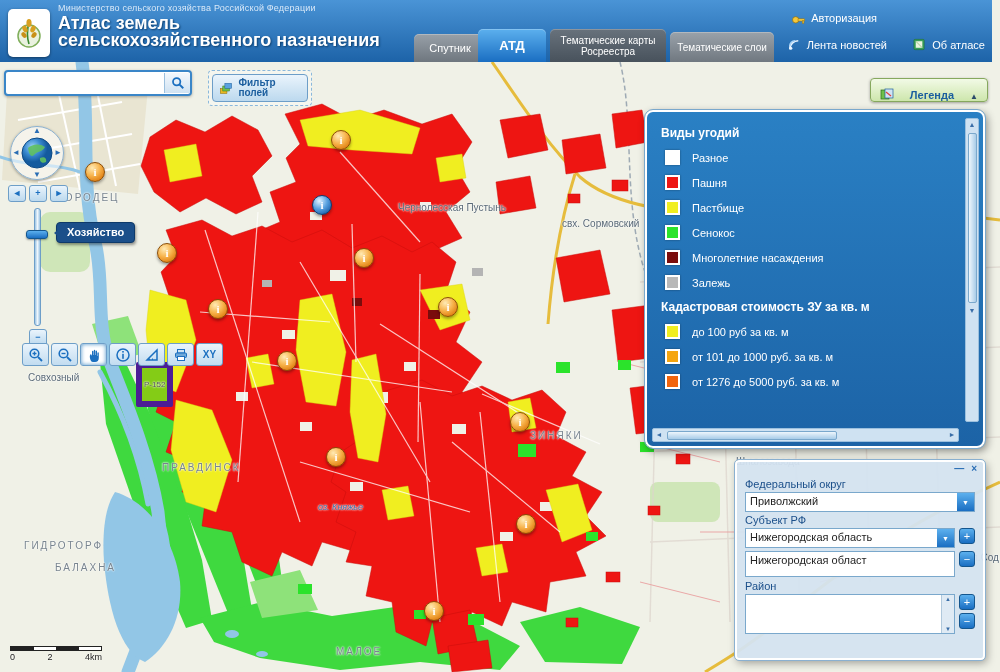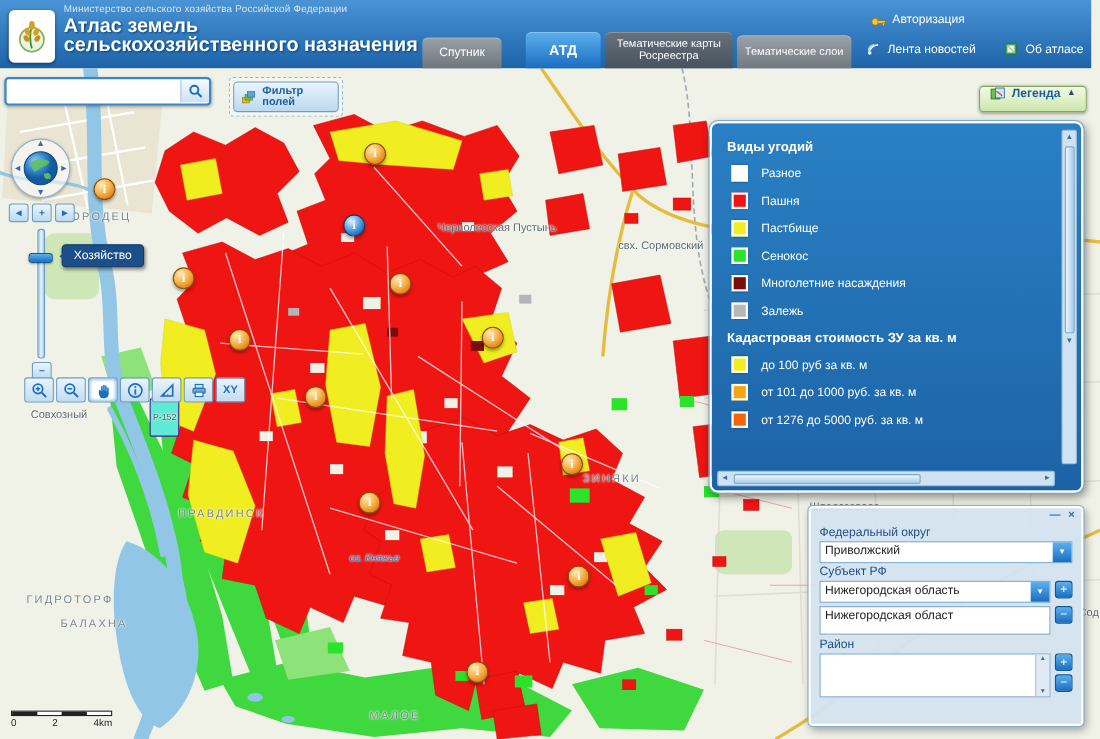--- a/index.html
+++ b/index.html
@@ -6,48 +6,48 @@
 html,body{width:1000px;height:672px;overflow:hidden}
 body{font-family:"Liberation Sans","DejaVu Sans",sans-serif}
 .app{position:relative;width:1000px;height:672px;background:#f0f1e7}
 
 
 header{position:absolute;top:0;left:0;width:992px;height:62px;background:linear-gradient(#4a94d6,#1d63a8);z-index:30}
 .ministry{position:absolute;left:58px;top:3px;font-size:9px;color:#d8e8f8;letter-spacing:.2px}
 .logo{position:absolute;left:8px;top:9px;width:42px;height:48px;background:#fff;border-radius:5px;box-shadow:0 1px 3px rgba(0,0,0,.45);display:flex;align-items:center;justify-content:center}
 .app-title{position:absolute;left:58px;top:15px;color:#fff;font-weight:bold;font-size:18px;line-height:17px;text-shadow:1px 1px 2px #0c3e6e}
 .tab{position:absolute;bottom:0;color:#fff;text-align:center;border-radius:5px 5px 0 0;cursor:pointer;display:flex;align-items:center;justify-content:center;box-shadow:inset 0 1px 0 rgba(255,255,255,.25)}
-.tab-satellite{left:384px;width:72px;height:28px;background:linear-gradient(#98a0a8,#6e767e);font-size:11px}
+.tab-satellite{left:414px;width:72px;height:28px;background:linear-gradient(#98a0a8,#6e767e);font-size:11px}
 .tab-atd{left:478px;width:68px;height:33px;background:linear-gradient(#5cb0ee,#1a6ec2);font-size:13px;font-weight:bold;z-index:2}
 .tab-rosreestr{left:550px;width:116px;height:33px;background:linear-gradient(#68727c,#48525c);font-size:10px;line-height:11px;padding:2px 4px}
 .tab-layers{left:670px;width:104px;height:30px;background:linear-gradient(#9aa2aa,#707880);font-size:10px;line-height:11px;padding:2px 4px}
 .hlink{position:absolute;display:flex;align-items:center;gap:5px;color:#fff;font-size:11px;cursor:pointer;white-space:nowrap}
 .hl-auth{top:10px;right:115px}
 .hl-news{top:37px;right:105px}
 .hl-about{top:37px;right:7px}
 
 
 .map{position:absolute;top:62px;left:0;width:1000px;height:610px;overflow:hidden;cursor:grab}
 .basemap{position:absolute;top:0;left:0}
 .map-label-layer,.marker-layer{position:absolute;inset:0;pointer-events:none;z-index:5}
 .map-label{position:absolute;font-size:10px;color:#5f6e7c;white-space:nowrap;text-shadow:0 0 2px #fff,0 0 2px #fff}
 .map-label.town{letter-spacing:2px;color:#78848f}
 .map-label.water{font-style:italic;color:#3f74aa;font-size:9px}
 .map-label.place{color:#5a6a78}
-.map-label.badge{background:#5eead4;border:1px solid #4c1d95;padding:12px 2px;font-size:8px;color:#555;letter-spacing:0;border-radius:2px}
+.map-label.badge{background:#84cc16;border:6px solid #4c1d95;padding:12px 2px;font-size:8px;color:#555;letter-spacing:0;border-radius:2px}
 .marker{position:absolute;width:20px;height:20px;border-radius:50%;background:radial-gradient(circle at 35% 28%,#ffeab4,#f7b24a 45%,#e07f12 80%,#b05c08);border:1px solid #8a4d08;color:#fff;font:bold 11px "Liberation Serif","DejaVu Serif",serif;text-align:center;line-height:19px;box-shadow:0 2px 3px rgba(0,0,0,.35);cursor:pointer;pointer-events:auto}
 .marker.blue{background:radial-gradient(circle at 35% 28%,#e2f2ff,#5aa2e0 45%,#1e66b0 80%,#114a86);border-color:#0e3c70}
 
 
 .search{position:absolute;left:4px;top:8px;width:188px;height:26px;background:#fff;border:2px solid #3a86c8;border-radius:4px;display:flex;align-items:center;box-shadow:0 1px 3px rgba(0,0,0,.3);z-index:8}
 .search input{flex:1;border:0;outline:0;height:100%;padding:0 6px;font-size:12px;min-width:0;background:transparent}
 .search-btn{width:26px;height:20px;background:linear-gradient(#f4f8fc,#cfe2f2);border-left:1px solid #9cc0de;display:flex;align-items:center;justify-content:center;cursor:pointer}
 .filter-wrap{position:absolute;left:208px;top:8px;padding:3px;border:1px dashed #8ab8dc;background:rgba(255,255,255,.35);border-radius:4px;z-index:8}
 .filter-btn{display:flex;align-items:center;gap:6px;padding:2px 6px;height:28px;width:96px;background:linear-gradient(#eaf4fc,#bcd9ee);border:1px solid #6d9ec8;border-radius:4px;color:#1b5e9e;font-size:10px;font-weight:bold;line-height:10px;cursor:pointer;text-align:left}
-.legend-btn{position:absolute;right:12px;top:16px;display:flex;align-items:flex-start;gap:6px;height:24px;padding:0 9px;background:linear-gradient(#f2fae6,#cde6ac);border:1px solid #86a85e;border-radius:4px;color:#1b5e9e;font-size:11px;font-weight:bold;cursor:pointer;box-shadow:0 1px 3px rgba(0,0,0,.35);z-index:12}
+.legend-btn{position:absolute;right:12px;top:16px;display:flex;align-items:flex-end;gap:16px;height:24px;padding:0 9px;background:linear-gradient(#f2fae6,#cde6ac);border:1px solid #86a85e;border-radius:4px;color:#1b5e9e;font-size:11px;font-weight:bold;cursor:pointer;box-shadow:0 1px 3px rgba(0,0,0,.35);z-index:12}
 .legend-btn .la{font-size:8px;color:#2a4a6a}
 
 
 .legend-panel{position:absolute;right:15px;top:48px;width:340px;height:338px;background:linear-gradient(#2a80c4,#1c63a6);border:2px solid #fff;outline:1px solid #7aa8cc;border-radius:8px;box-shadow:2px 3px 9px rgba(0,0,0,.45);color:#fff;padding:10px 28px 22px 14px;z-index:10}
 .lp-title{font-size:12px;font-weight:bold;margin:4px 0 4px}
 .lrow{display:flex;align-items:center;gap:12px;margin:10px 0 10px 4px}
 .swatch{width:15px;height:15px;border:2px solid #fff;flex:none;box-shadow:0 0 2px rgba(0,0,0,.4)}
 .lrow span{font-size:11px}
 .lp-hscroll{position:absolute;left:5px;right:24px;bottom:4px;height:14px;background:#cfe2f2;border:1px solid #9cc0de;display:flex;align-items:center;border-radius:2px}
 .lp-hscroll .thumb{height:9px;width:170px;margin:0 2px;background:linear-gradient(#eef6fc,#a8cce8);border:1px solid #7aa8cc;border-radius:2px}
@@ -77,21 +77,21 @@
 .globe-ring{position:absolute;inset:0;border-radius:50%;background:rgba(255,255,255,.55);border:1px solid #8ab0d0;box-shadow:0 1px 3px rgba(0,0,0,.35)}
 .globe-svg{position:absolute;left:10px;top:10px}
 .gn-arrow{position:absolute;font-size:8px;color:#2a6db4;line-height:8px}
 .gn-n{top:1px;left:23px}.gn-s{bottom:1px;left:23px}.gn-w{left:2px;top:23px}.gn-e{right:2px;top:23px}
 .histbtns{position:absolute;left:8px;top:123px;display:flex;gap:3px;z-index:8}
 .hbtn{width:18px;height:17px;background:linear-gradient(#eaf4fc,#bcd9ee);border:1px solid #6d9ec8;border-radius:3px;color:#1b6fc0;font-size:9px;text-align:center;line-height:15px;cursor:pointer;font-weight:bold}
 .slider{position:absolute;left:30px;top:146px;width:14px;height:118px;z-index:8}
 .slider-track{position:absolute;left:4px;top:0;width:7px;height:100%;background:linear-gradient(90deg,#9cc4e4,#eef6fc 50%,#9cc4e4);border:1px solid #6d9ec8;border-radius:3px}
 .slider-handle{position:absolute;left:-4px;top:22px;width:22px;height:9px;background:linear-gradient(#5cb0ee,#1a6ec2);border:1px solid #14568e;border-radius:3px;cursor:pointer;box-shadow:0 1px 2px rgba(0,0,0,.35)}
 .zoom-minus{position:absolute;left:29px;top:267px;z-index:8}
-.tip{position:absolute;left:56px;top:160px;height:21px;background:#1b4f8a;border:1px solid #0e3a6a;border-radius:4px;color:#fff;font-size:11px;font-weight:normal;line-height:19px;padding:0 10px;box-shadow:1px 2px 3px rgba(0,0,0,.4);z-index:9}
+.tip{position:absolute;left:56px;top:160px;height:21px;background:#1b4f8a;border:1px solid #0e3a6a;border-radius:4px;color:#fff;font-size:11px;font-weight:bold;line-height:19px;padding:0 10px;box-shadow:1px 2px 3px rgba(0,0,0,.4);z-index:9}
 .tip::before{content:"";position:absolute;left:-7px;top:6px;border:4px solid transparent;border-right:5px solid #1b4f8a}
 .tools{position:absolute;left:22px;top:281px;display:flex;gap:2px;z-index:8}
 .tool{width:27px;height:23px;background:linear-gradient(#eaf4fc,#c2dcf0);border:1px solid #6d9ec8;border-radius:3px;display:flex;align-items:center;justify-content:center;cursor:pointer}
 .tool.active{background:#fff;box-shadow:inset 0 0 4px #4a90c8}
 .tool.xy{color:#1b6fc0;font-weight:bold;font-size:10px}
 
 
 .scalebar{position:absolute;left:10px;bottom:10px;width:92px;z-index:8}
 .sb-bar{display:flex;height:5px;border:1px solid #222;background:#fff}
 .seg{flex:1}.seg.b{background:#222}

